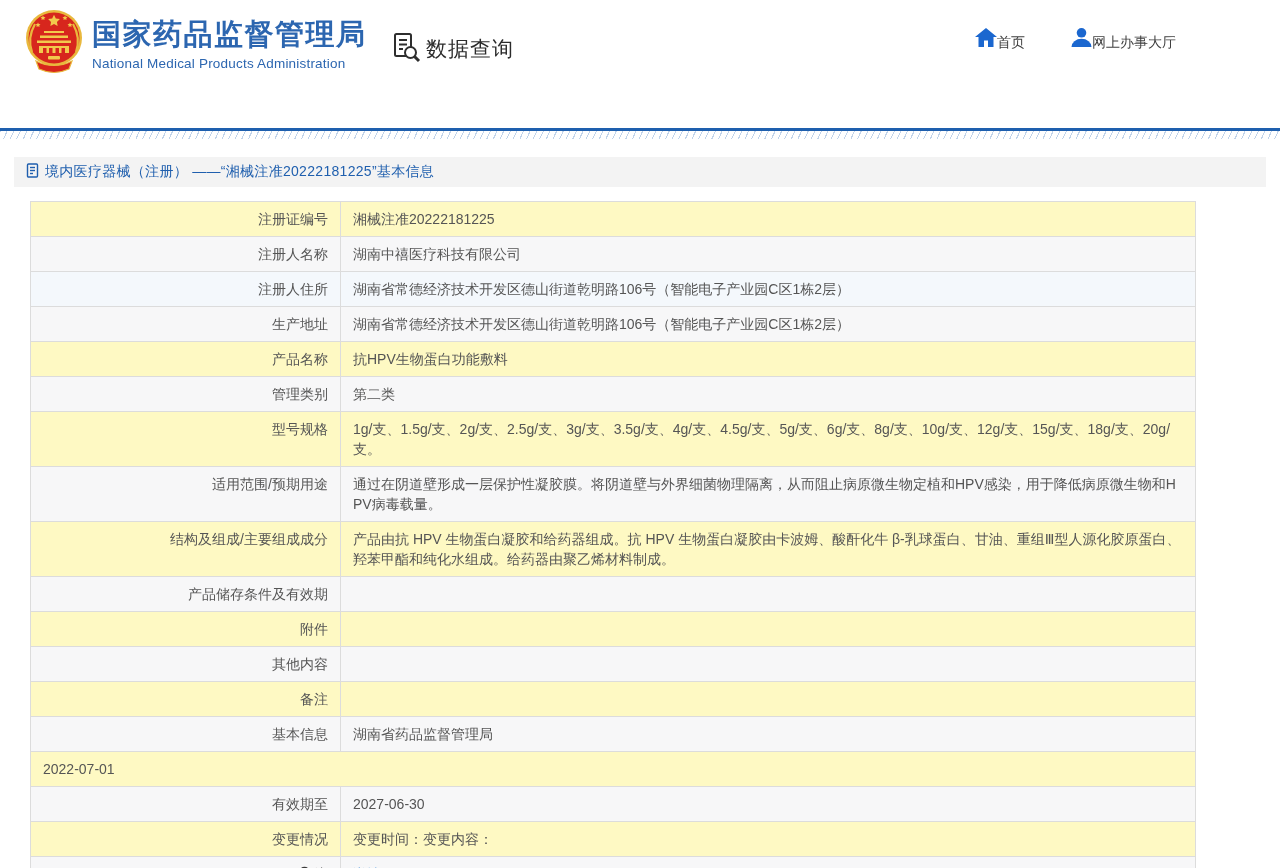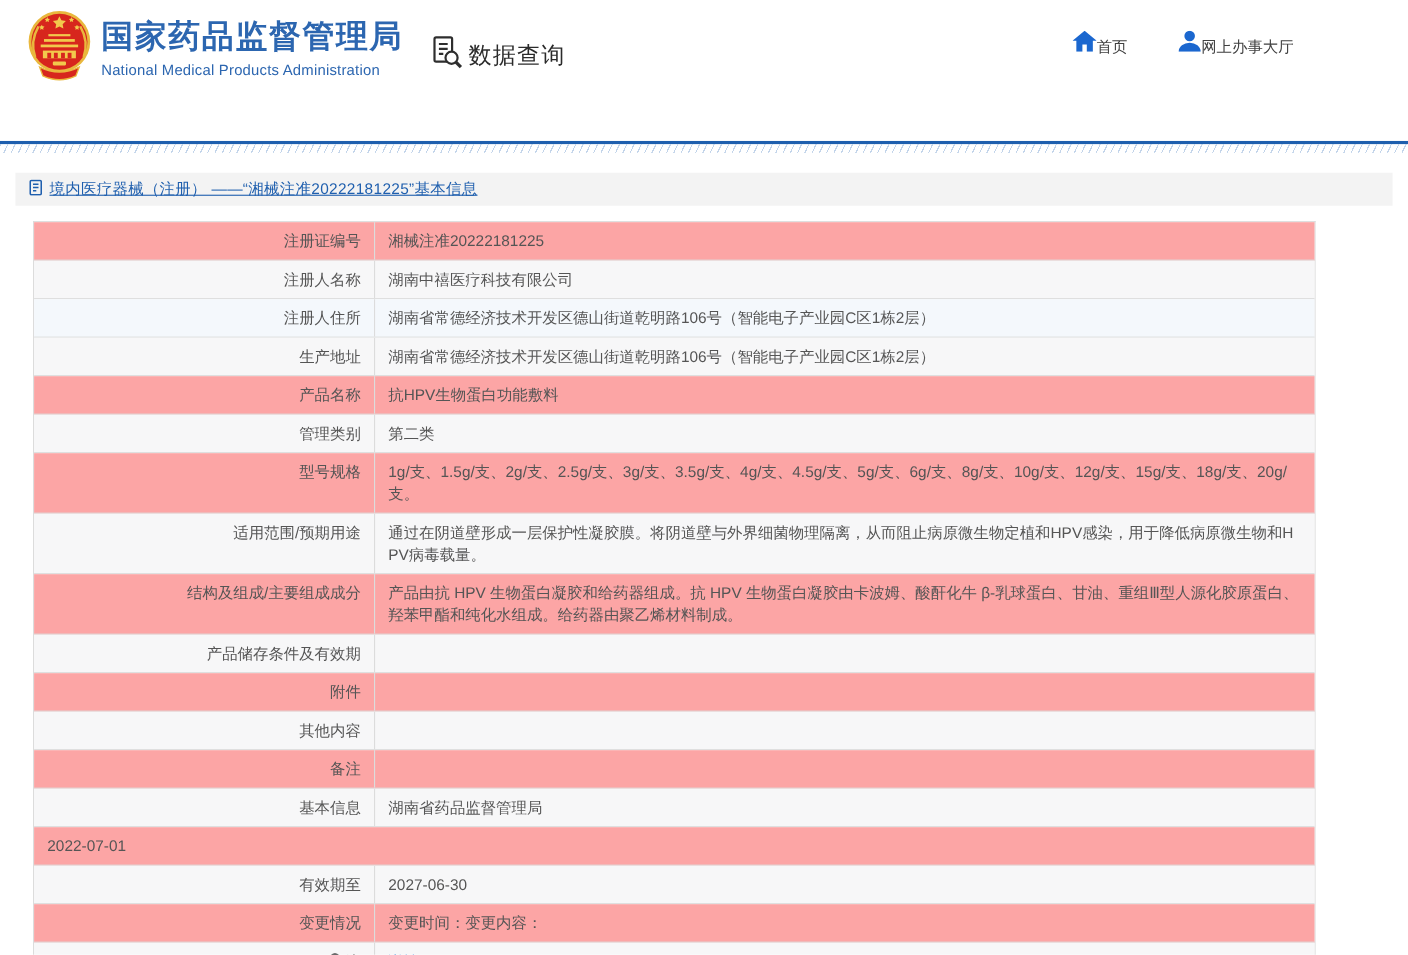--- a/index.html
+++ b/index.html
@@ -18,25 +18,25 @@
   .nav-item { display:flex; flex-direction:row; align-items:center; cursor:pointer; }
   .nav-item .lbl { font-size:14px; color:#404040; margin-top:7px; white-space:nowrap; }
 
   .divider-line { height:3px; background:#1e5fae; }
   .divider-hatch { height:8px;
     background:repeating-linear-gradient(115deg,#c2d4ea 0,#c2d4ea 1px,transparent 1px,transparent 6px); }
 
   
   .page-title-bar { margin:18px 14px 0 14px; height:30px; background:#f3f3f3;
     display:flex; align-items:center; gap:6px; padding-left:12px;
-    font-size:14px; color:#1f5fae;text-decoration:underline; }
+    font-size:14px; color:#1f5fae; }
   .page-title-bar .ttl { letter-spacing:0.3px; }
 
   .info-table { margin:14px 84px 0 30px; border:1px solid #dcdcdc; border-bottom:none; }
-  .t-row { display:flex; border-bottom:1px solid #dcdcdc; background:#fca5a5; }
+  .t-row { display:flex; border-bottom:1px solid #dcdcdc; background:#fef9c3; }
   .t-row:nth-child(even) { background:#f7f7f8; }
   .t-row.hl { background:#f4f8fc; }
   .t-label { flex:none; width:310px; padding:7px 12px 7px 6px; text-align:right;
     font-size:14px; color:#555; line-height:20px; border-right:1px solid #dcdcdc;
     display:flex; justify-content:flex-end; align-items:flex-start; gap:3px; }
   .t-label .lab-txt { display:inline-block; }
   .t-label .lab-ico { display:inline-flex; align-items:center; height:20px; }
   .t-value { flex:1; padding:7px 12px; font-size:14px; color:#555; line-height:20px;
     min-height:34px; word-break:break-all; }
   .detail-link { color:#3e8ddd; text-decoration:none; cursor:pointer; }

